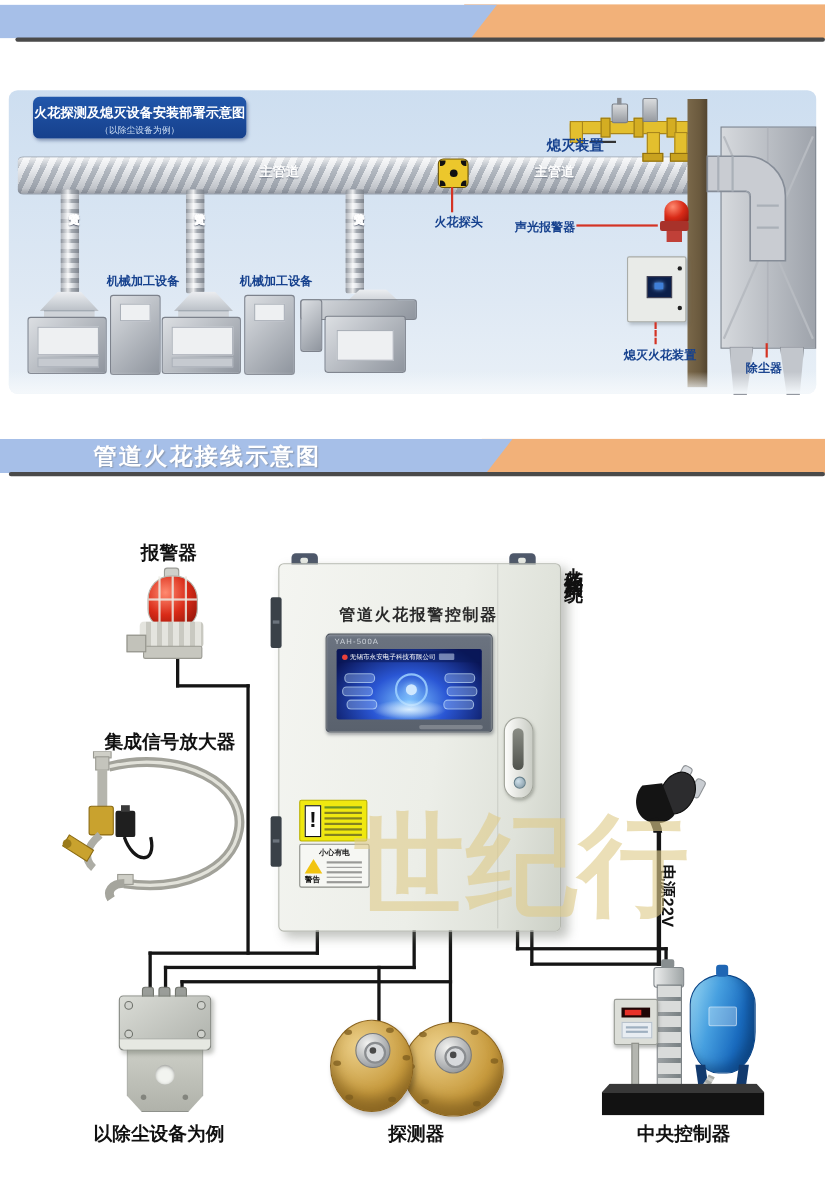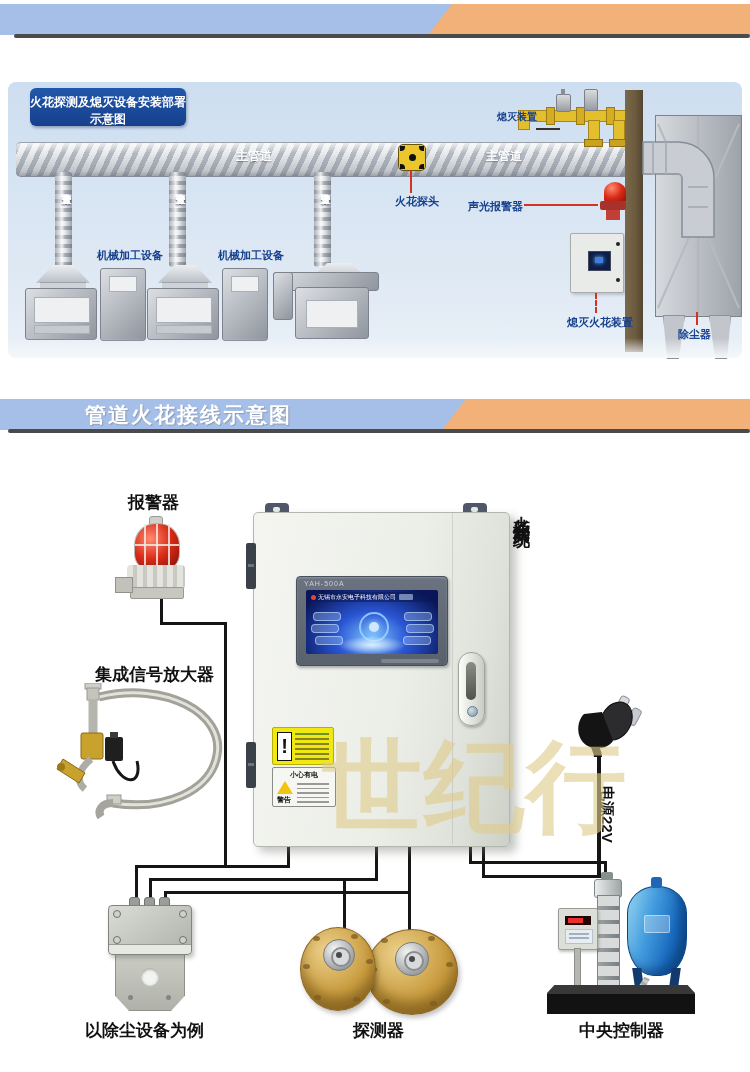--- a/index.html
+++ b/index.html
@@ -64,21 +64,21 @@
 <div id="app">
 
   <div class="banner" style="top:4px;">
     <div class="orange" style="left:422px;"></div>
     <div class="blue" style="width:452px;"></div>
   </div>
   <div class="underline" style="left:14px;top:34px;width:736px;"></div>
 
   <div id="panel1">
 
-    <div class="abs" style="left:22px;top:6px;width:156px;height:38px;background:linear-gradient(#2157ab,#16408c);border-radius:6px;box-shadow:1px 2px 3px rgba(40,60,110,.4);text-align:center;">
+    <div class="abs" style="left:22px;top:6px;width:194px;height:38px;background:linear-gradient(#2157ab,#16408c);border-radius:6px;box-shadow:1px 2px 3px rgba(40,60,110,.4);text-align:center;">
       <div style="color:#fff;font-weight:bold;font-size:12px;margin-top:6px;">火花探测及熄灭设备安装部署示意图</div>
       <div style="color:#cfe0f5;font-size:8px;margin-top:2px;">（以除尘设备为例）</div>
     </div>
 
     <div class="pipe-h" style="left:8px;top:60px;width:625px;height:33px;"></div>
     <div class="plbl" style="left:228px;top:66px;">主管道</div>
     <div class="plbl" style="left:478px;top:66px;">主管道</div>
 
     <div class="pipe-v" style="left:47px;top:90px;width:17px;height:95px;"></div>
     <div class="pipe-v" style="left:161px;top:90px;width:17px;height:95px;"></div>
@@ -134,21 +134,21 @@
     <div class="abs" style="left:568px;top:25px;width:7px;height:16px;background:#d4ad22;border:1px solid #9a7a14;"></div>
     <div class="abs" style="left:598px;top:25px;width:7px;height:16px;background:#d4ad22;border:1px solid #9a7a14;"></div>
     <div class="abs" style="left:548px;top:12px;width:13px;height:16px;background:linear-gradient(#d9dbdd,#989ca2);border:1px solid #7c8086;border-radius:2px;"></div>
     <div class="abs" style="left:553px;top:7px;width:4px;height:6px;background:#8a8e94;"></div>
     <div class="abs" style="left:576px;top:7px;width:12px;height:20px;background:linear-gradient(#d9dbdd,#989ca2);border:1px solid #7c8086;border-radius:2px;"></div>
     <div class="abs" style="left:580px;top:38px;width:10px;height:20px;background:#e3bf2e;border:1px solid #a8861c;"></div>
     <div class="abs" style="left:605px;top:38px;width:10px;height:20px;background:#e3bf2e;border:1px solid #a8861c;"></div>
     <div class="abs" style="left:576px;top:57px;width:17px;height:6px;background:#c9a21f;border:1px solid #8f6f10;"></div>
     <div class="abs" style="left:601px;top:57px;width:17px;height:6px;background:#c9a21f;border:1px solid #8f6f10;"></div>
     <div class="abs" style="left:528px;top:46px;width:24px;height:2px;background:#333;"></div>
-    <div class="dlbl" style="left:489px;top:28px;font-size:10px;">熄灭装置</div>
+    <div class="dlbl" style="left:489px;top:41px;font-size:13px;">熄灭装置</div>
 
     <div class="abs" style="left:617px;top:8px;width:18px;height:262px;background:linear-gradient(90deg,#7a684a,#6b5a3e 60%,#534530);"></div>
 
     <div class="abs" style="left:647px;top:33px;width:85px;height:200px;background:linear-gradient(90deg,#d6d9dd,#9ea3ab);border:1px solid #7d828b;">
       <svg width="85" height="200">
         <line x1="2" y1="8" x2="83" y2="192" stroke="#b7bbc1" stroke-width="2"></line>
         <line x1="83" y1="8" x2="2" y2="192" stroke="#b7bbc1" stroke-width="2"></line>
         <line x1="42" y1="0" x2="42" y2="200" stroke="#b0b4bb" stroke-width="1.5"></line>
       </svg>
     </div>
@@ -239,20 +239,21 @@
     <path d="M 58,120 C 46,120 42,128 46,134" fill="none" stroke="#a5a59d" stroke-width="8"></path>
   </svg>
 
   <div class="tab" style="left:265px;"></div>
   <div class="tab" style="left:463px;"></div>
   <div id="cabinet"></div>
   <div class="hinge" style="top:543px;"></div>
   <div class="hinge" style="top:742px;"></div>
   <div class="abs" style="left:452px;top:513px;width:1px;height:331px;background:rgba(0,0,0,.10);"></div>
 
+  <div class="abs" style="left:253px;top:550px;width:255px;text-align:center;font-family:'Liberation Serif',serif;font-weight:600;font-size:14.5px;letter-spacing:1.5px;color:#2a2a2a;">管道火花报警控制器</div>
 
   <div class="abs" style="left:296px;top:576px;width:150px;height:88px;background:linear-gradient(#6b7380,#59616d);border:1px solid #49505b;border-radius:4px;box-shadow:inset 0 1px 2px rgba(255,255,255,.25),1px 2px 3px rgba(60,65,75,.4);">
     <div class="abs" style="left:7px;top:3px;font-size:7px;letter-spacing:1px;color:#cdd3da;">YAH-500A</div>
     <div class="abs" style="left:9px;top:13px;width:132px;height:64px;border-radius:2px;background:radial-gradient(ellipse at 50% 75%,#7ec4ff 0%,#2a56d4 38%,#0a1658 85%);overflow:hidden;">
       <div class="abs" style="left:2px;top:2px;width:128px;height:10px;background:rgba(10,25,90,.55);display:flex;align-items:center;">
         <span style="display:inline-block;width:5px;height:5px;border-radius:50%;background:#e8413a;margin:0 2px 0 3px;"></span>
         <span style="font-size:6px;color:#fff;white-space:nowrap;">无锡市永安电子科技有限公司</span>
         <span style="display:inline-block;width:14px;height:6px;background:rgba(220,235,255,.5);margin-left:3px;border-radius:1px;"></span>
       </div>
       <div class="abs" style="left:53px;top:22px;width:26px;height:26px;border:2px solid rgba(160,210,255,.85);border-radius:50%;">

